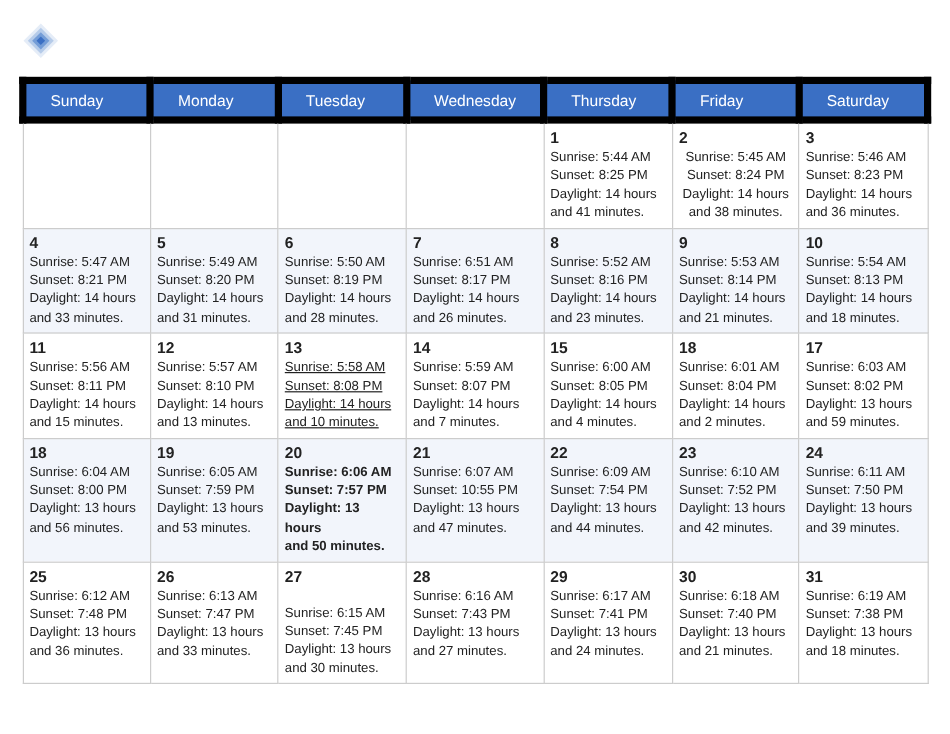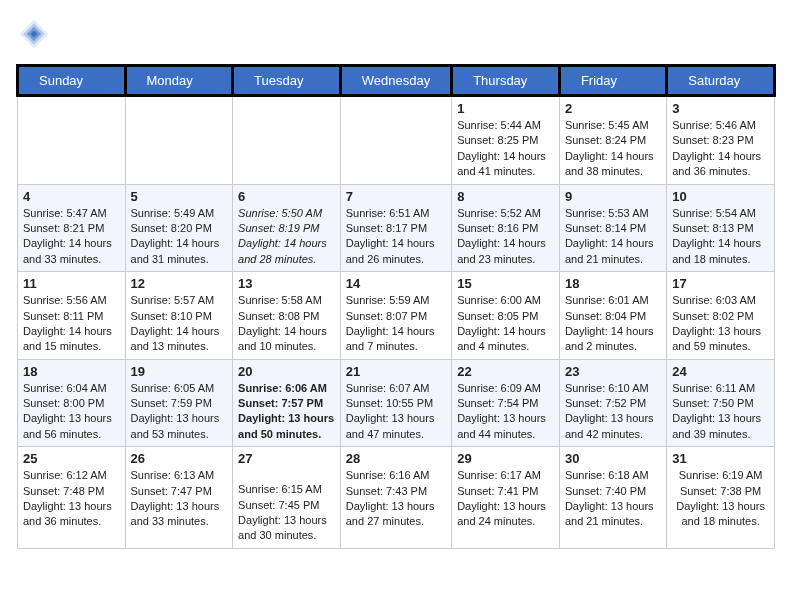--- a/index.html
+++ b/index.html
@@ -50,21 +50,21 @@
       border-collapse: collapse;
       font-size: 11px;
     }
     thead tr th {
       background-color: #3a6fc4;
       color: #fff;
       text-align: left;
       padding: 6px 20px;
       font-size: 13px;
       font-weight: normal;
-      border: 3px solid #000000;
+      border: 6px solid #000000;
     }
     tbody tr td {
       border: 1px solid #ccc;
       vertical-align: top;
       padding: 4px 5px;
       min-height: 80px;
       height: 85px;
       width: 108px;
     }
     tbody tr:nth-child(even) td {
@@ -129,21 +129,21 @@
         <td class="empty-cell"></td>
         <td>
           <span class="day-number">1</span>
           <div class="cell-content" style="white-space: pre-wrap;">Sunrise: 5:44 AM
 Sunset: 8:25 PM
 Daylight: 14 hours
 and 41 minutes.</div>
         </td>
         <td>
           <span class="day-number">2</span>
-          <div class="cell-content" style="white-space: pre-wrap;">Sunrise: 5:45 AM
+          <div class="cell-content" style="white-space: pre-wrap; text-align: center;">Sunrise: 5:45 AM
 Sunset: 8:24 PM
 Daylight: 14 hours
 and 38 minutes.</div>
         </td>
         <td>
           <span class="day-number">3</span>
           <div class="cell-content" style="white-space: pre-wrap;">Sunrise: 5:46 AM
 Sunset: 8:23 PM
 Daylight: 14 hours
 and 36 minutes.</div>
@@ -159,21 +159,21 @@
         </td>
         <td>
           <span class="day-number">5</span>
           <div class="cell-content" style="white-space: pre-wrap;">Sunrise: 5:49 AM
 Sunset: 8:20 PM
 Daylight: 14 hours
 and 31 minutes.</div>
         </td>
         <td>
           <span class="day-number">6</span>
-          <div class="cell-content" style="white-space: pre-wrap; font-style: italic;">Sunrise: 5:50 AM
+          <div class="cell-content" style="white-space: pre-wrap;">Sunrise: 5:50 AM
 Sunset: 8:19 PM
 Daylight: 14 hours
 and 28 minutes.</div>
         </td>
         <td>
           <span class="day-number">7</span>
           <div class="cell-content" style="white-space: pre-wrap;">Sunrise: 6:51 AM
 Sunset: 8:17 PM
 Daylight: 14 hours
 and 26 minutes.</div>
@@ -210,21 +210,21 @@
         </td>
         <td>
           <span class="day-number">12</span>
           <div class="cell-content" style="white-space: pre-wrap;">Sunrise: 5:57 AM
 Sunset: 8:10 PM
 Daylight: 14 hours
 and 13 minutes.</div>
         </td>
         <td>
           <span class="day-number">13</span>
-          <div class="cell-content" style="white-space: pre-wrap;">Sunrise: 5:58 AM
+          <div class="cell-content" style="white-space: pre-wrap; text-decoration: underline;">Sunrise: 5:58 AM
 Sunset: 8:08 PM
 Daylight: 14 hours
 and 10 minutes.</div>
         </td>
         <td>
           <span class="day-number">14</span>
           <div class="cell-content" style="white-space: pre-wrap;">Sunrise: 5:59 AM
 Sunset: 8:07 PM
 Daylight: 14 hours
 and 7 minutes.</div>
@@ -340,20 +340,20 @@
         </td>
         <td>
           <span class="day-number">30</span>
           <div class="cell-content" style="white-space: pre-wrap;">Sunrise: 6:18 AM
 Sunset: 7:40 PM
 Daylight: 13 hours
 and 21 minutes.</div>
         </td>
         <td>
           <span class="day-number">31</span>
-          <div class="cell-content" style="white-space: pre-wrap; text-align: center;">Sunrise: 6:19 AM
+          <div class="cell-content" style="white-space: pre-wrap;">Sunrise: 6:19 AM
 Sunset: 7:38 PM
 Daylight: 13 hours
 and 18 minutes.</div>
         </td>
       </tr>
     </tbody>
 </table>
 
 </body></html>

